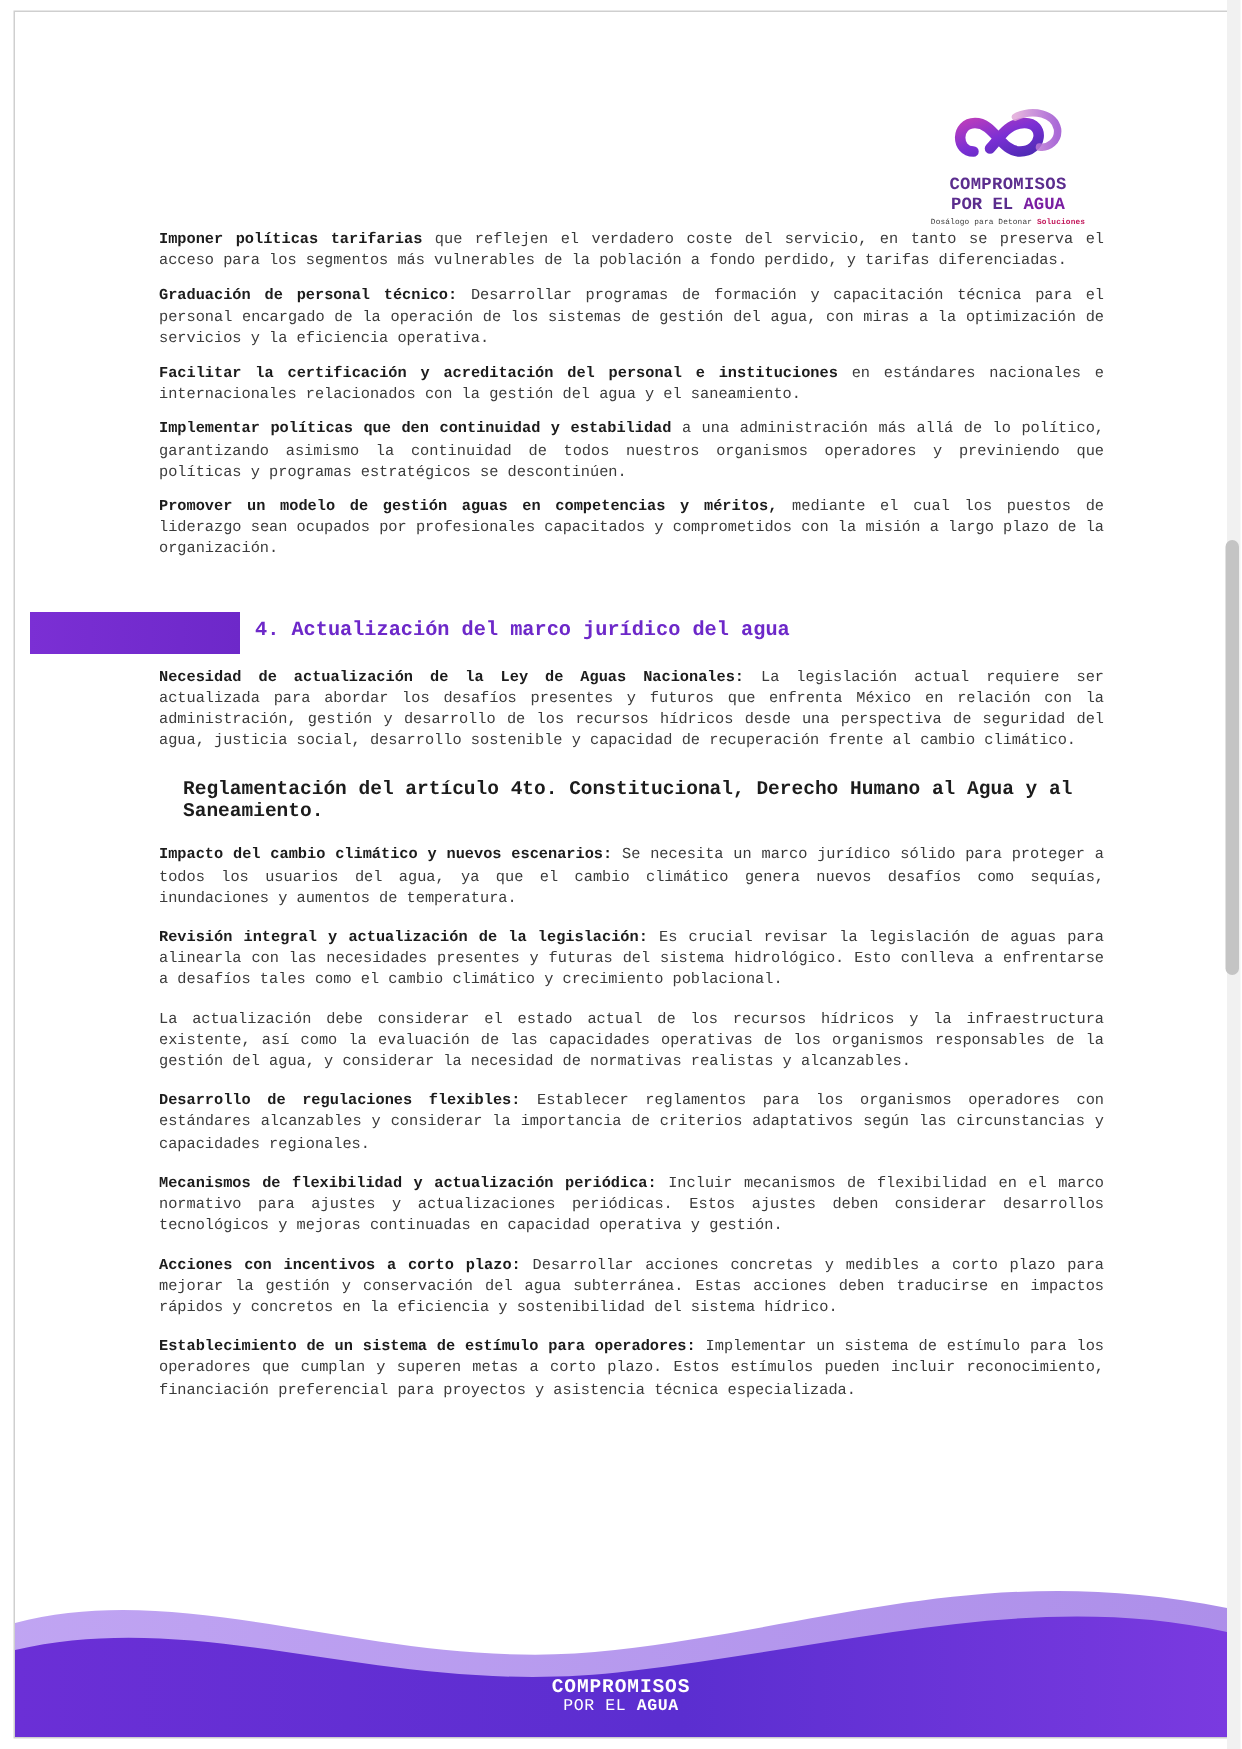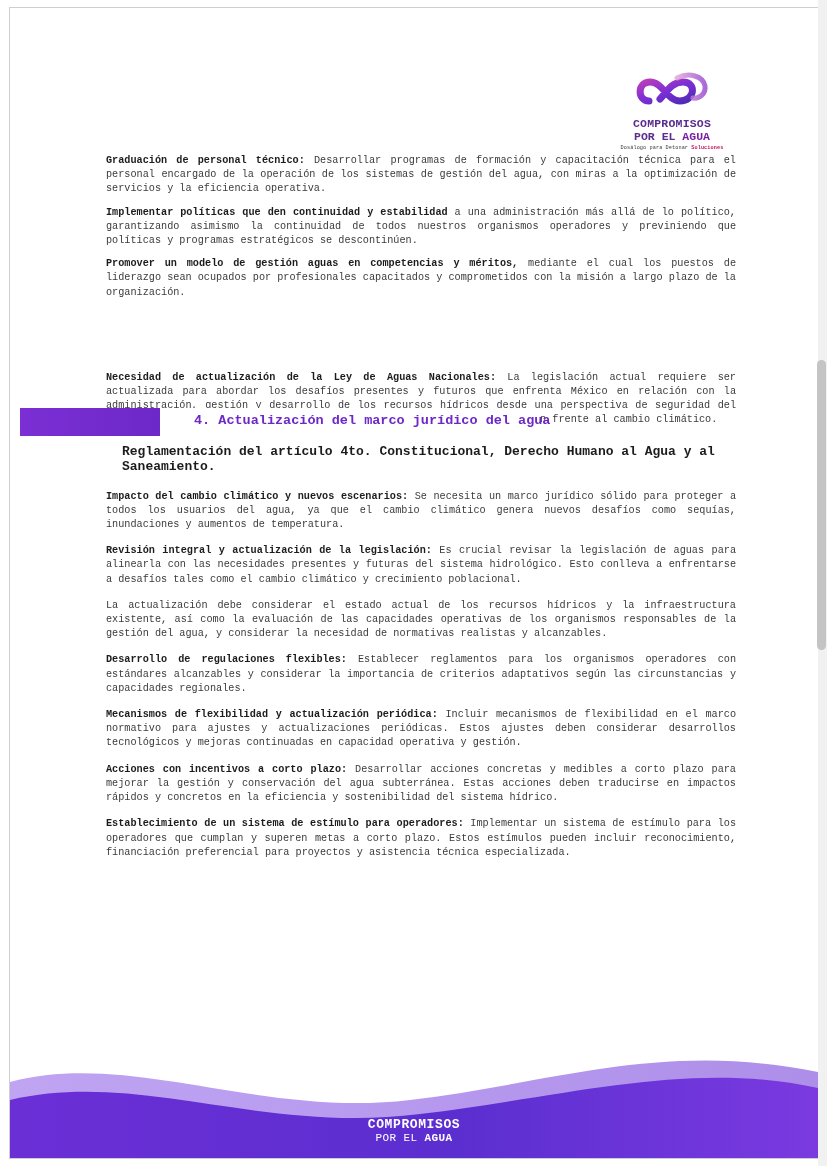--- a/index.html
+++ b/index.html
@@ -103,21 +103,20 @@
     background: #ffffff;
   }
   #section-bar .title {
     position: absolute;
     left: 150px;
     top: 5px;
     font-size: 13.5px;
     font-weight: bold;
     color: #6d28c9;
     white-space: nowrap;
-    margin-left: 24px;
   }
 
   
   #footer {
     position: absolute;
     left: 0;
     bottom: 0;
     width: 808px;
     height: 110px;
   }
@@ -180,25 +179,31 @@
       <div class="brand-row2">
         <span>POR EL </span><span class="agua">AGUA</span>
       </div>
       <div class="tagline">
         <span>Dosálogo para Detonar </span><span class="hl">Soluciones</span>
       </div>
     </div>
 
     <div id="content">
 
+      <p class="para">
+        <b>Imponer políticas tarifarias</b><span> que reflejen el verdadero coste del servicio, en tanto se preserva el acceso para los segmentos más vulnerables de la población a fondo perdido, y tarifas diferenciadas.</span>
+      </p>
 
       <p class="para">
         <b>Graduación de personal técnico:</b><span> Desarrollar programas de formación y capacitación técnica para el personal encargado de la operación de los sistemas de gestión del agua, con miras a la optimización de servicios y la eficiencia operativa.</span>
       </p>
 
+      <p class="para">
+        <b>Facilitar la certificación y acreditación del personal e instituciones</b><span> en estándares nacionales e internacionales relacionados con la gestión del agua y el saneamiento.</span>
+      </p>
 
       <p class="para">
         <b>Implementar políticas que den continuidad y estabilidad</b><span> a una administración más allá de lo político, garantizando asimismo la continuidad de todos nuestros organismos operadores y previniendo que políticas y programas estratégicos se descontinúen.</span>
       </p>
 
       <p class="para">
         <b>Promover un modelo de gestión aguas en competencias y méritos,</b><span> mediante el cual los puestos de liderazgo sean ocupados por profesionales capacitados y comprometidos con la misión a largo plazo de la organización.</span>
       </p>
 
       <div style="height:62px"></div>

